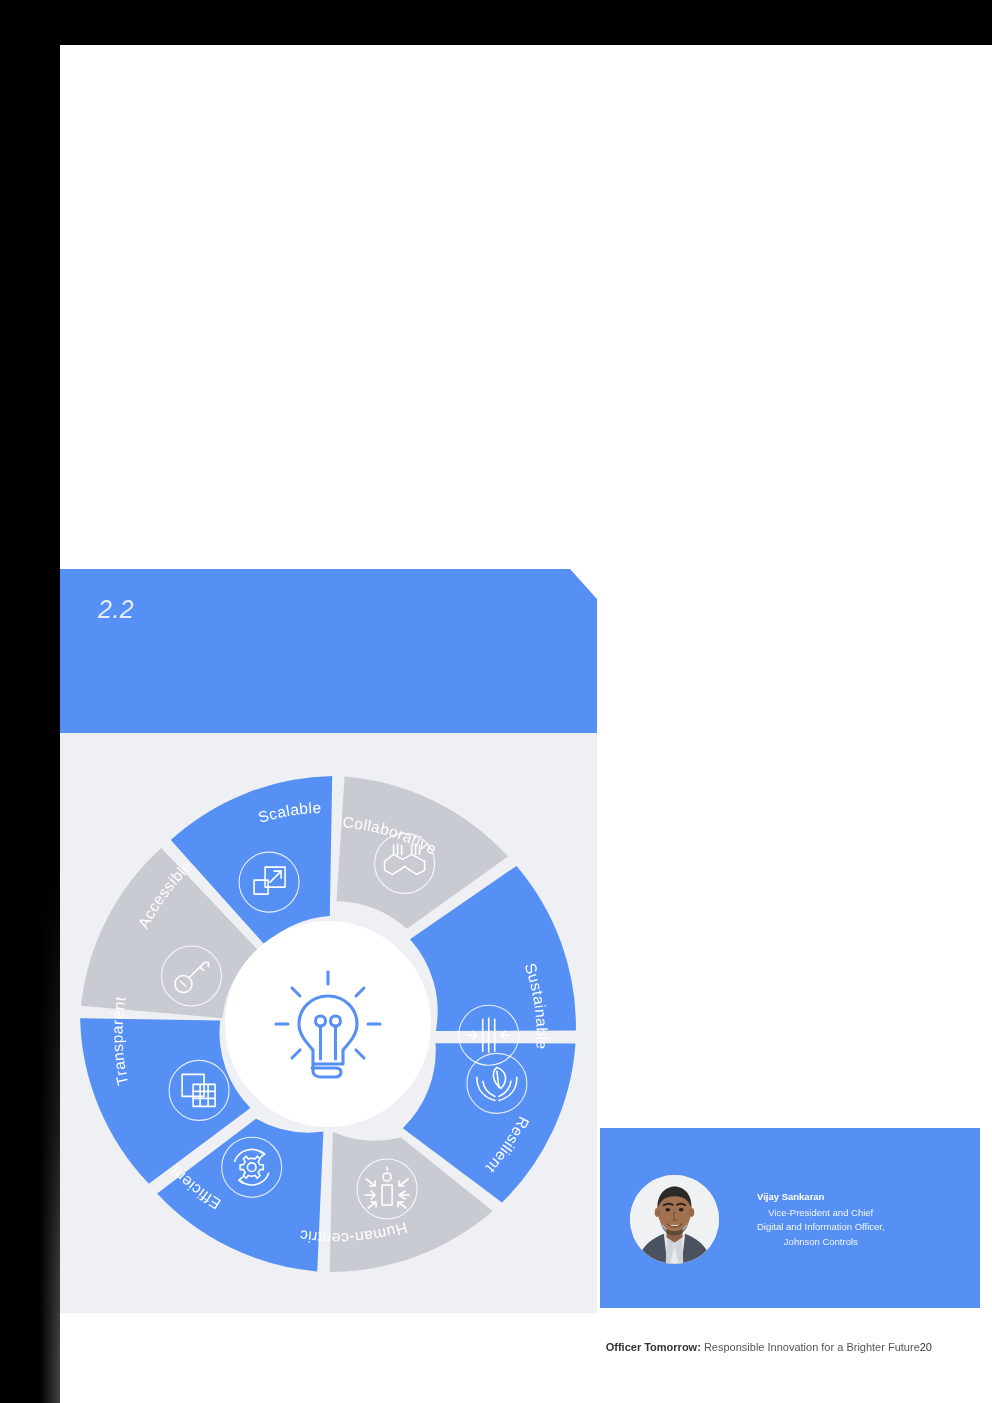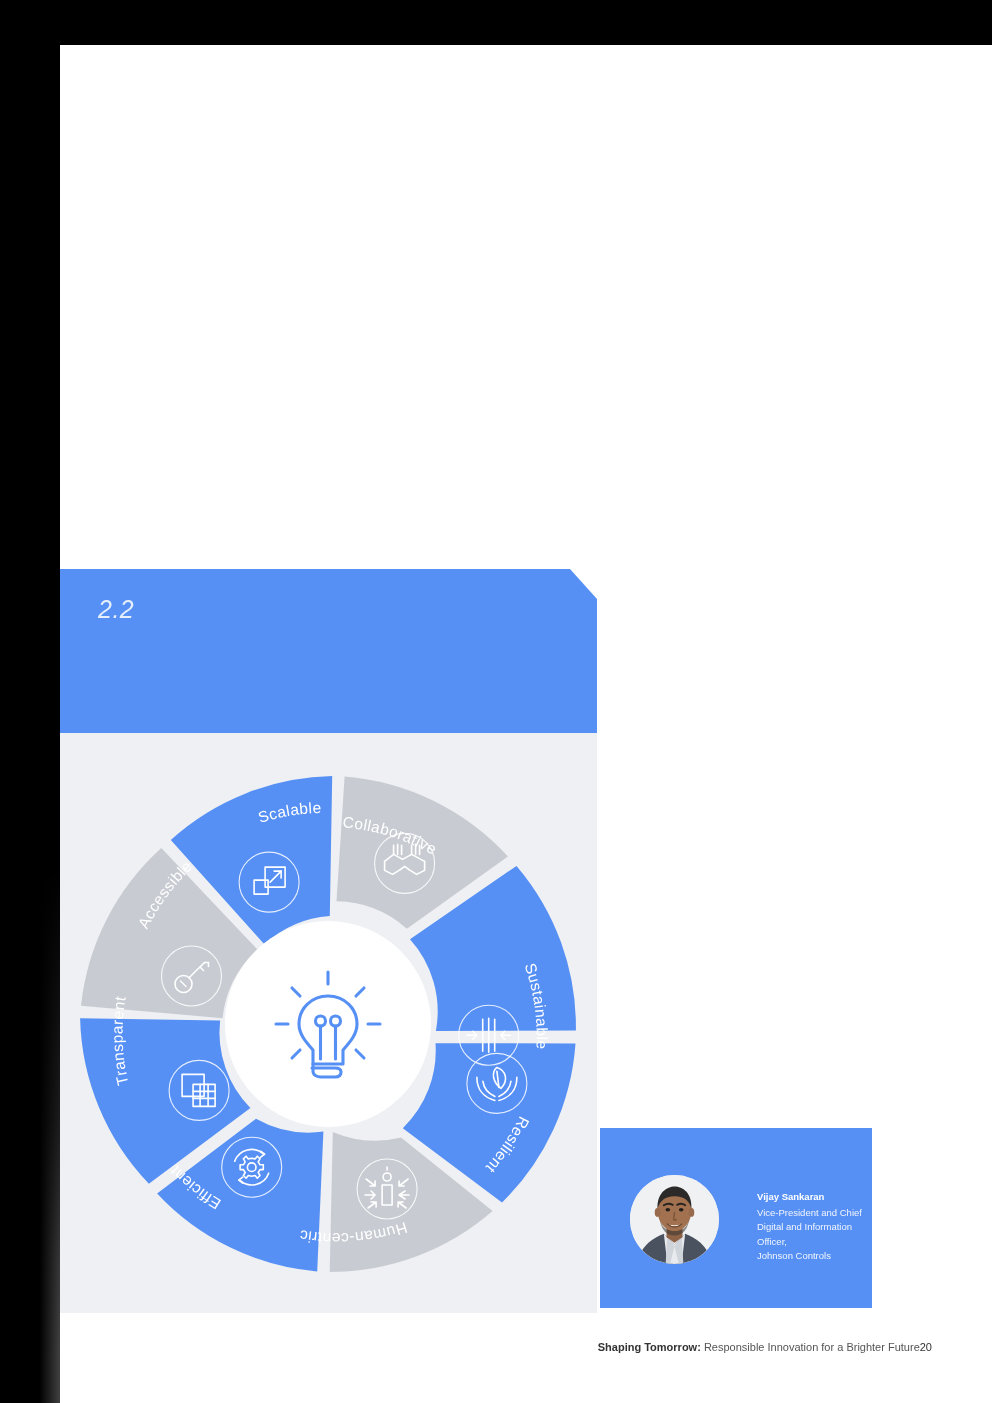--- a/index.html
+++ b/index.html
@@ -58,35 +58,35 @@
     position:absolute;
     left:18px;top:26px;
     width:500px;height:530px;
   }
   #wheel svg{display:block;width:100%;height:100%;}
 
   
   #attrib-card{
     position:absolute;
     left:540px;top:1083px;
-    width:272px;height:180px;
+    width:380px;height:180px;
     background:var(--blue);
   }
   #attrib-photo{
     position:absolute;left:30px;top:47px;
     width:89px;height:89px;border-radius:50%;
     overflow:hidden;background:#f1f2f4;
   }
   #attrib-photo svg{display:block;width:100%;height:100%;}
   #attrib-text{
     position:absolute;left:157px;top:62px;
     color:#ffffff;font-size:9.5px;line-height:14.5px;
   }
   #attrib-text .name{font-weight:bold;display:block;margin-bottom:1px;}
-  #attrib-text .role{display:block;white-space:pre-line;color:#f2f5fd;}
+  #attrib-text .role{display:block;white-space:pre-line;color:#f2f5fd;text-align:center;}
 
   
   #footer{
     position:absolute;
     left:0;top:1296px;width:872px;
     text-align:right;
     font-size:11px;color:#4d4d4d;
   }
   #footer .ft-strong{font-weight:bold;color:#333;}
   #footer .ft-rest{color:#555;}
@@ -336,16 +336,16 @@
     </div>
     <div id="attrib-text">
       <span class="name">Vijay Sankaran</span>
       <span class="role">Vice-President and Chief
 Digital and Information Officer,
 Johnson Controls</span>
     </div>
   </div>
 
   <div id="footer">
-    <span class="ft-strong">Shaping Tomorrow:</span><span class="ft-rest"> Responsible Innovation for a Brighter Future</span><span class="ft-page">20</span>
+    <span class="ft-strong">Officer Tomorrow:</span><span class="ft-rest"> Responsible Innovation for a Brighter Future</span><span class="ft-page">20</span>
   </div>
 
 </div>
 
 </body></html>

